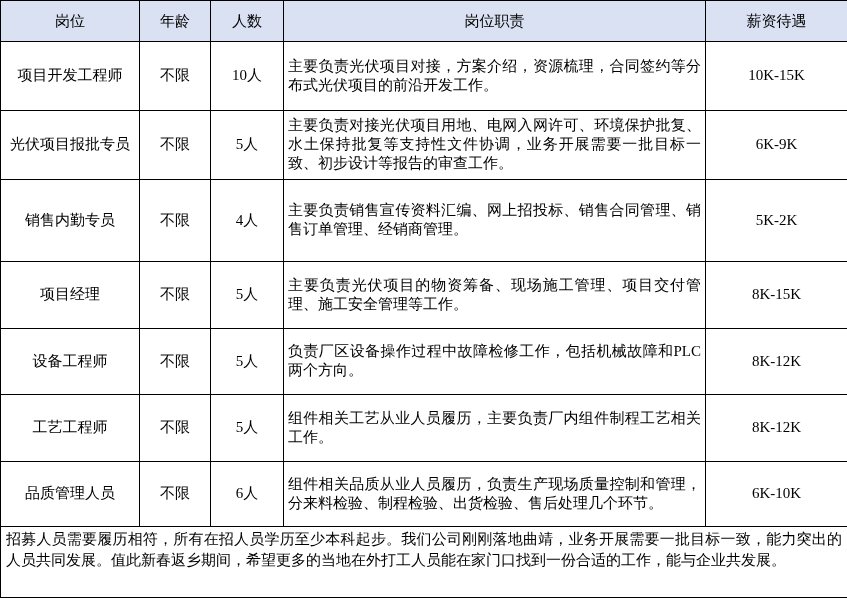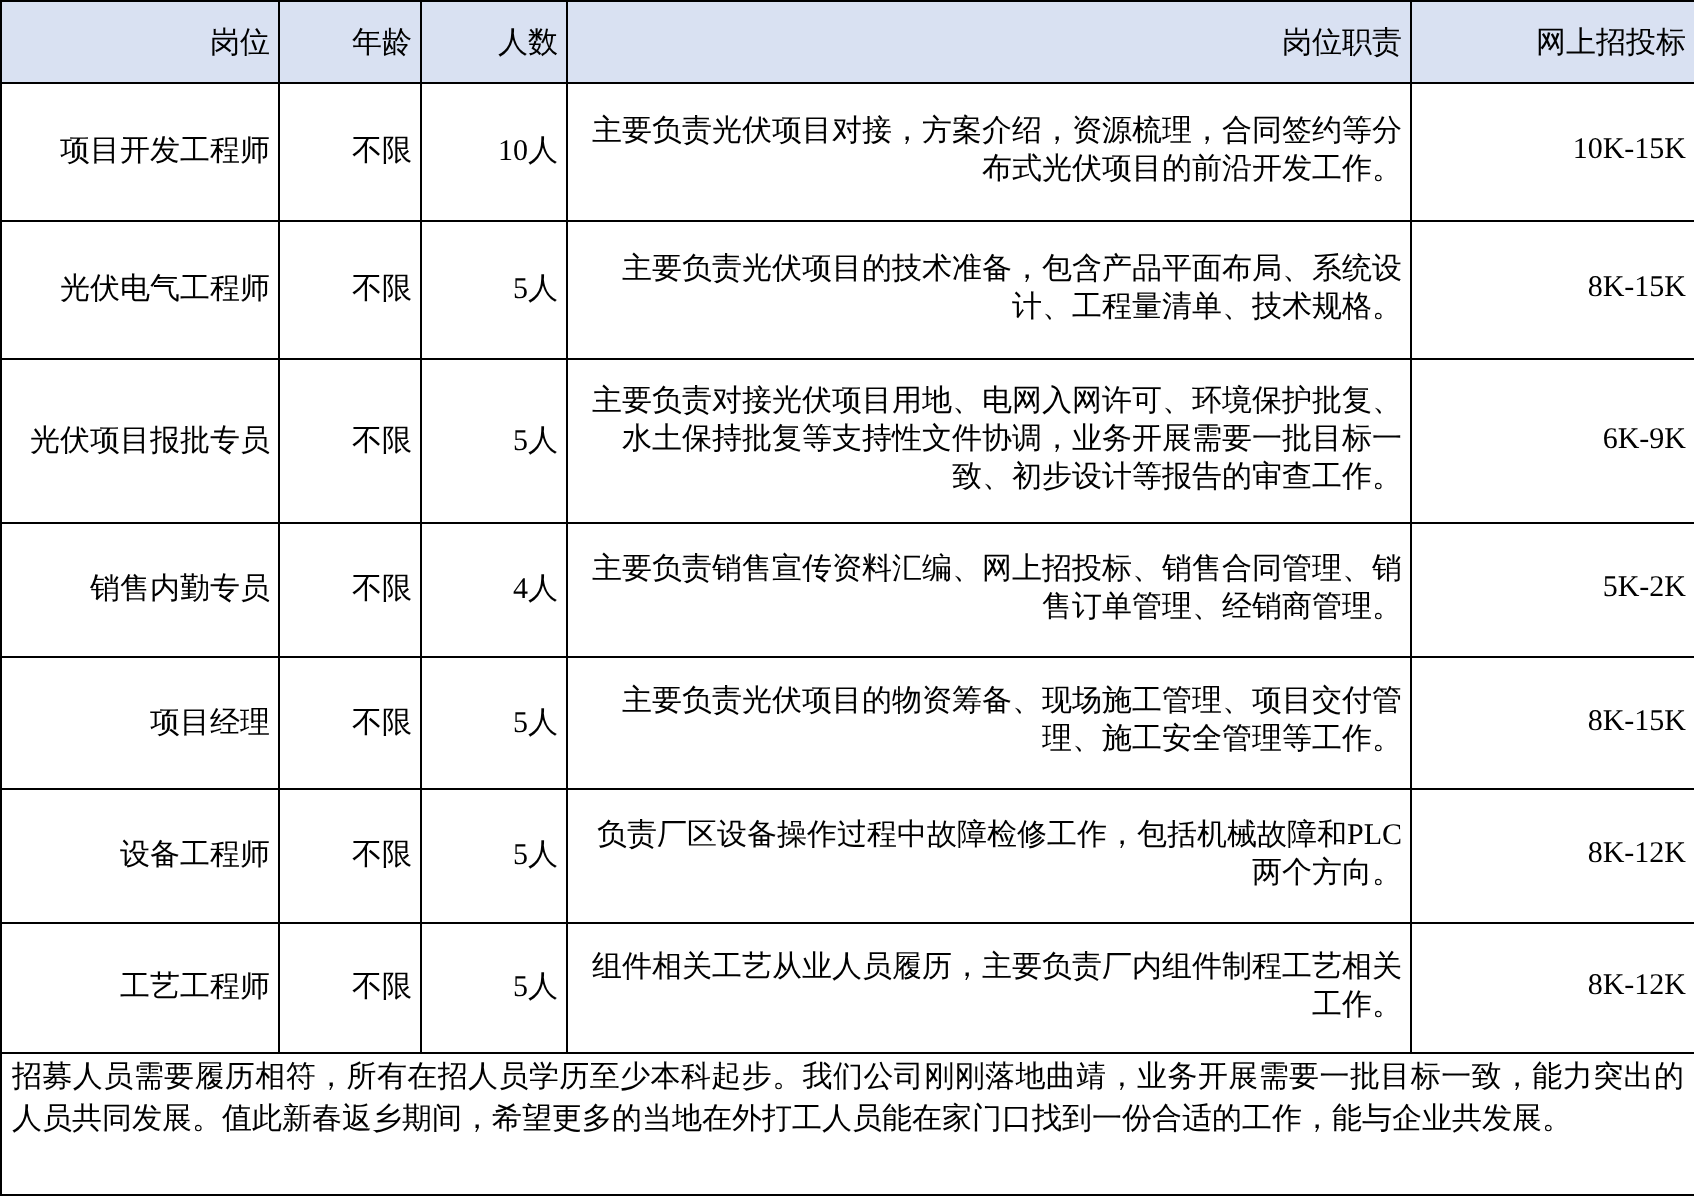--- a/index.html
+++ b/index.html
@@ -19,21 +19,20 @@
     border-collapse: collapse;
     table-layout: fixed;
     font-size: 15px;
   }
   table.recruit th,
   table.recruit td {
     border: 1px solid #000000;
     padding: 1px 4px;
     vertical-align: middle;
     overflow: hidden;
-    text-align: right;
   }
   thead th {
     background: var(--header-bg, #d9e1f2);
     font-weight: normal;
     text-align: center;
     height: 38px;
   }
   td.c-pos, td.c-age, td.c-count, td.c-salary {
     text-align: center;
   }
@@ -71,39 +70,32 @@
     <col style="width:73px">
     <col style="width:422px">
     <col style="width:142px">
   </colgroup>
   <thead>
     <tr>
       <th>岗位</th>
       <th>年龄</th>
       <th>人数</th>
       <th>岗位职责</th>
-      <th>网上招投标</th>
+      <th>薪资待遇</th>
     </tr>
   </thead>
   <tbody id="table-body">
   <tr>
     <td class="c-pos">项目开发工程师</td>
     <td class="c-age">不限</td>
     <td class="c-count">10人</td>
     <td class="c-duty">主要负责光伏项目对接，方案介绍，资源梳理，合同签约等分布式光伏项目的前沿开发工作。</td>
     <td class="c-salary">10K-15K</td>
   </tr>
 
-  <tr>
-    <td class="c-pos">光伏电气工程师</td>
-    <td class="c-age">不限</td>
-    <td class="c-count">5人</td>
-    <td class="c-duty">主要负责光伏项目的技术准备，包含产品平面布局、系统设计、工程量清单、技术规格。</td>
-    <td class="c-salary">8K-15K</td>
-  </tr>
 
   <tr>
     <td class="c-pos">光伏项目报批专员</td>
     <td class="c-age">不限</td>
     <td class="c-count">5人</td>
     <td class="c-duty">主要负责对接光伏项目用地、电网入网许可、环境保护批复、水土保持批复等支持性文件协调，业务开展需要一批目标一致、初步设计等报告的审查工作。</td>
     <td class="c-salary">6K-9K</td>
   </tr>
 
   <tr>
@@ -131,19 +123,26 @@
   </tr>
 
   <tr>
     <td class="c-pos">工艺工程师</td>
     <td class="c-age">不限</td>
     <td class="c-count">5人</td>
     <td class="c-duty">组件相关工艺从业人员履历，主要负责厂内组件制程工艺相关工作。</td>
     <td class="c-salary">8K-12K</td>
   </tr>
 
+  <tr>
+    <td class="c-pos">品质管理人员</td>
+    <td class="c-age">不限</td>
+    <td class="c-count">6人</td>
+    <td class="c-duty">组件相关品质从业人员履历，负责生产现场质量控制和管理，分来料检验、制程检验、出货检验、售后处理几个环节。</td>
+    <td class="c-salary">6K-10K</td>
+  </tr>
 </tbody>
   <tfoot>
     <tr>
       <td class="footer-note" colspan="5">招募人员需要履历相符，所有在招人员学历至少本科起步。我们公司刚刚落地曲靖，业务开展需要一批目标一致，能力突出的人员共同发展。值此新春返乡期间，希望更多的当地在外打工人员能在家门口找到一份合适的工作，能与企业共发展。</td>
     </tr>
   </tfoot>
 </table>
 
 </body></html>

